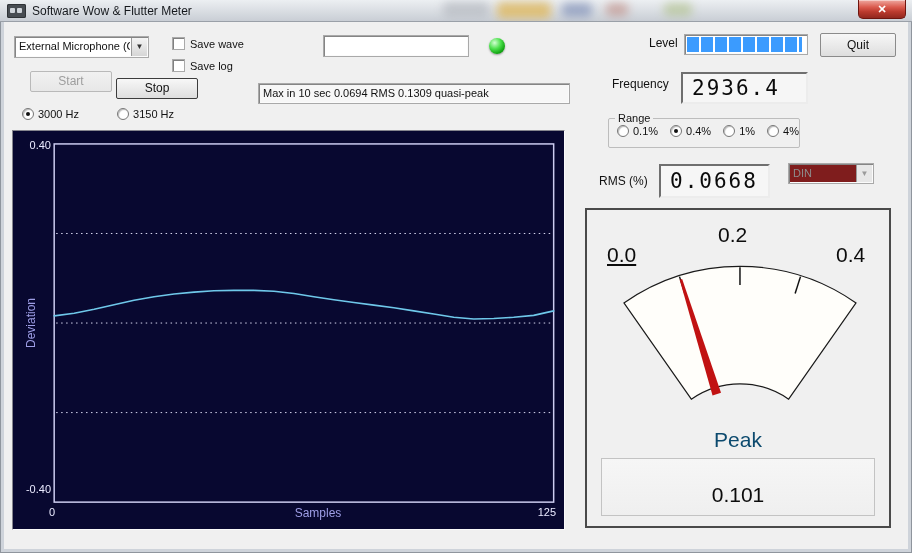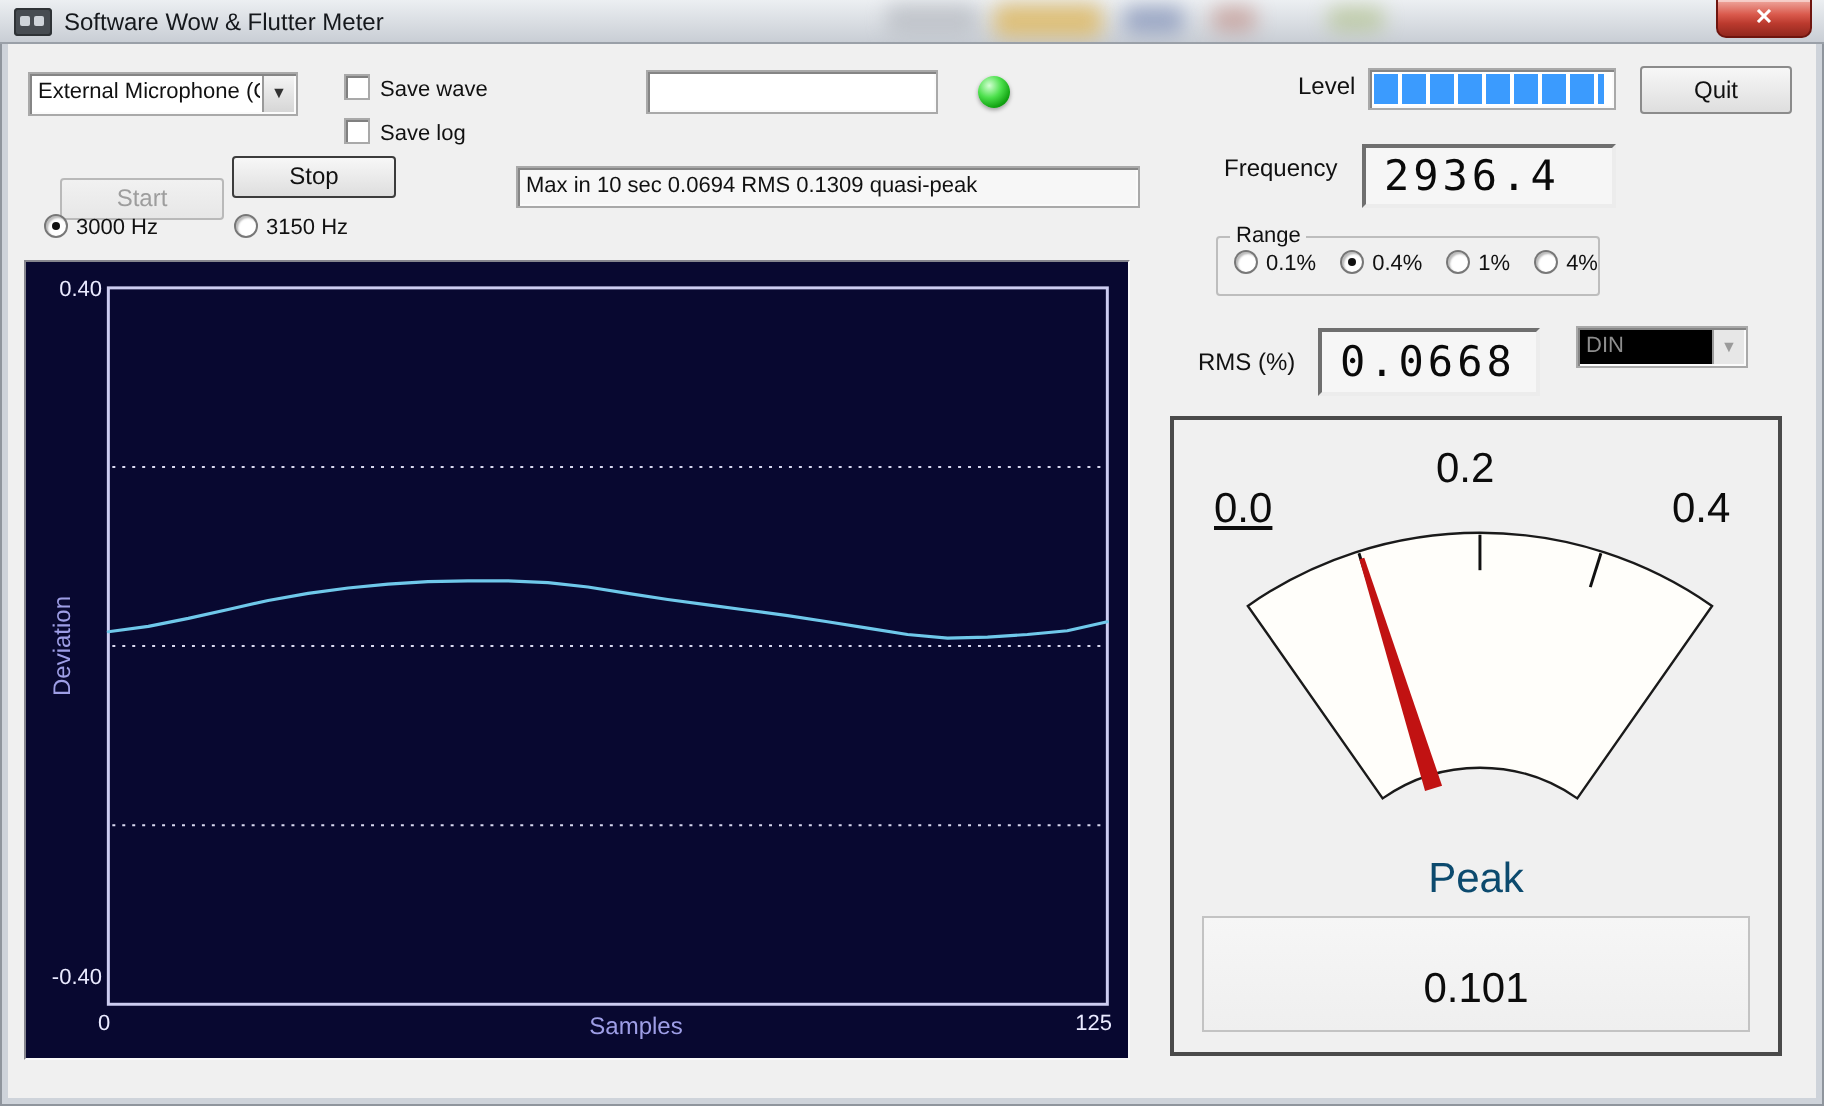--- a/index.html
+++ b/index.html
@@ -39,21 +39,21 @@
   .radio.checked::after { content:""; position:absolute; left:3px; top:3px; width:4px; height:4px;
            border-radius:50%; background:#111; }
   .radio-item { font-size:11px; color:#111; white-space:nowrap; cursor:default; }
   .radio-item .t { margin-left:4px; }
 
   .combo { position:absolute; background:#fff; font-size:11px; color:#111; }
   .combo .val { position:absolute; left:4px; top:3px; right:18px; overflow:hidden; white-space:nowrap; }
   .combo .arrow { position:absolute; right:1px; top:1px; bottom:1px; width:16px;
                   background:linear-gradient(#f4f4f4,#d6d6d6); border-left:1px solid #9a9a9a;
                   text-align:center; font-size:8px; color:#333; line-height:18px; }
-  .combo.disabled { background:#000000; }
+  .combo.disabled { background:#7f1d1d; }
   .combo.disabled .val { color:#8d8d8d; }
   .combo.disabled .arrow { color:#9a9a9a; background:#e7e7e7; }
 
   .display { position:absolute; background:#f6f6f6; border:2px solid; border-color:#6f6f6f #ececec #ececec #6f6f6f;
              font-family:"DejaVu Sans Mono", monospace; font-weight:normal; font-size:21px; color:#0a0a0a;
              letter-spacing:2px; padding-left:9px; display:flex; align-items:center; }
 
   
   #combo-device { left:14px; top:36px; width:135px; height:22px; }
   #chk-wave { left:172px; top:37px; }
@@ -61,21 +61,21 @@
   #filename-input { position:absolute; left:323px; top:35px; width:146px; height:22px; background:#fff;
                     font-size:11px; padding:2px 4px; outline:none; }
   #led { position:absolute; left:489px; top:38px; width:16px; height:16px; border-radius:50%;
          background:radial-gradient(circle at 35% 30%, #d2ffd2, #4ce04c 40%, #12a312 72%, #0a6d0a);
          box-shadow:0 1px 2px rgba(0,0,0,.35); }
   #level-label { left:649px; top:36px; }
   #level-bar { position:absolute; left:684px; top:34px; width:124px; height:21px; background:#fff;
                padding:2px; font-size:0; }
   #level-bar .seg { display:inline-block; height:100%; margin-right:2px; }
   #quit-btn { left:820px; top:33px; width:76px; height:24px; line-height:22px; }
-  #start-btn { left:30px; top:89px; width:82px; height:21px; line-height:19px; }
+  #start-btn { left:30px; top:71px; width:82px; height:21px; line-height:19px; }
   #stop-btn  { left:116px; top:78px; width:82px; height:21px; line-height:19px; }
   #freq-radios { position:absolute; left:22px; top:104px; }
   #freq-radios .radio-item { margin-right:35px; }
   #status-box { position:absolute; left:258px; top:83px; width:312px; height:21px; background:#f7f7f7;
                 font-size:11px; color:#111; line-height:19px; padding-left:4px; white-space:nowrap; overflow:hidden; }
   #freq-label { left:612px; top:77px; }
   #freq-display { left:681px; top:72px; width:127px; height:32px; }
   #range-group { position:absolute; left:608px; top:112px; width:183px; height:36px;
                  border:1px solid #bdbdbd; border-radius:2px; }
   #range-group legend { font-size:11px; color:#111; margin-left:6px; padding:0 3px; }

